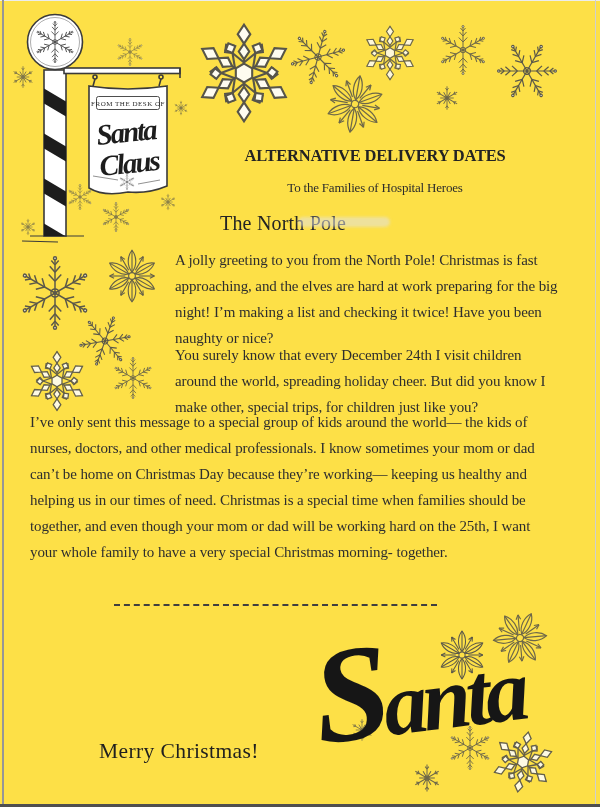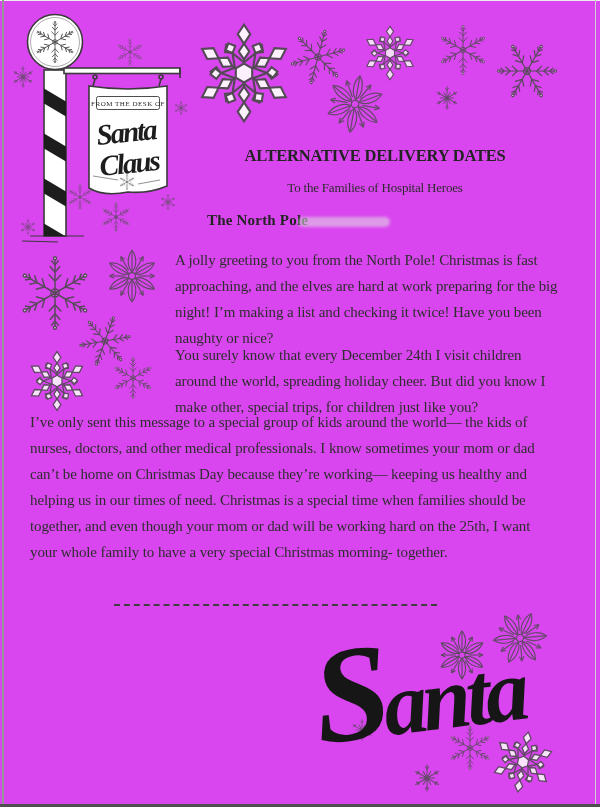--- a/index.html
+++ b/index.html
@@ -1,37 +1,37 @@
 <!DOCTYPE html>
 <html><head>
 <meta charset="utf-8">
 <style>
   html,body{margin:0;padding:0;background:#ffffff;}
   .page{
-    position:relative;width:600px;height:807px;overflow:hidden;background:#d946ef;
+    position:relative;width:600px;height:807px;overflow:hidden;background:#fde047;
     font-family:"Liberation Serif","DejaVu Serif",serif;color:#2e2e2e;
   }
   
   .edge{position:absolute;background:#8f8f8f;}
   .edge.left{left:2px;top:0;bottom:0;width:2px;background:#969696;}
   .edge.right{right:4px;top:0;bottom:0;width:1px;background:#cfcfcf;}
   .edge.bottom{left:0;right:0;bottom:0;height:3px;background:#4f4f4f;}
   .edge.top{left:0;right:0;top:0;height:1px;background:#ececec;}
 
   .abs{position:absolute;}
   .title{
     left:175px;top:146px;width:400px;text-align:center;
     font-size:16.5px;font-weight:bold;letter-spacing:-0.2px;color:#232323;
   }
   .subtitle{
     left:175px;top:180px;width:400px;text-align:center;
     font-size:13px;letter-spacing:-0.2px;color:#2c2c2c;
   }
   .location{
-    left:207px;top:212px;font-size:15px;font-weight:bold;color:#242424;letter-spacing:0.2px;
+    left:220px;top:212px;font-size:20px;font-weight:normal;color:#242424;letter-spacing:0.2px;
   }
   .smudge{
     left:298px;top:217px;width:92px;height:10px;background:#e2e2e2;border-radius:5px;
     opacity:.55;filter:blur(1.5px);
   }
   .para{
     font-size:15px;line-height:26px;letter-spacing:-0.1px;white-space:pre-line;color:#2e2e2e;
   }
   .p1{left:175px;top:247px;width:420px;}
   .p2{left:175px;top:342px;width:420px;}
@@ -227,15 +227,16 @@
 make other, special trips, for children just like you?</div>
   <div class="abs para p3">I’ve only sent this message to a special group of kids around the world— the kids of
 nurses, doctors, and other medical professionals. I know sometimes your mom or dad
 can’t be home on Christmas Day because they’re working— keeping us healthy and
 helping us in our times of need. Christmas is a special time when families should be
 together, and even though your mom or dad will be working hard on the 25th, I want
 your whole family to have a very special Christmas morning- together.</div>
 
   <div class="abs blank-line"></div>
 
+  <div class="abs farewell">Merry Christmas!</div>
   <div class="abs signature">Santa</div>
 
 </div>
 
 </body></html>

